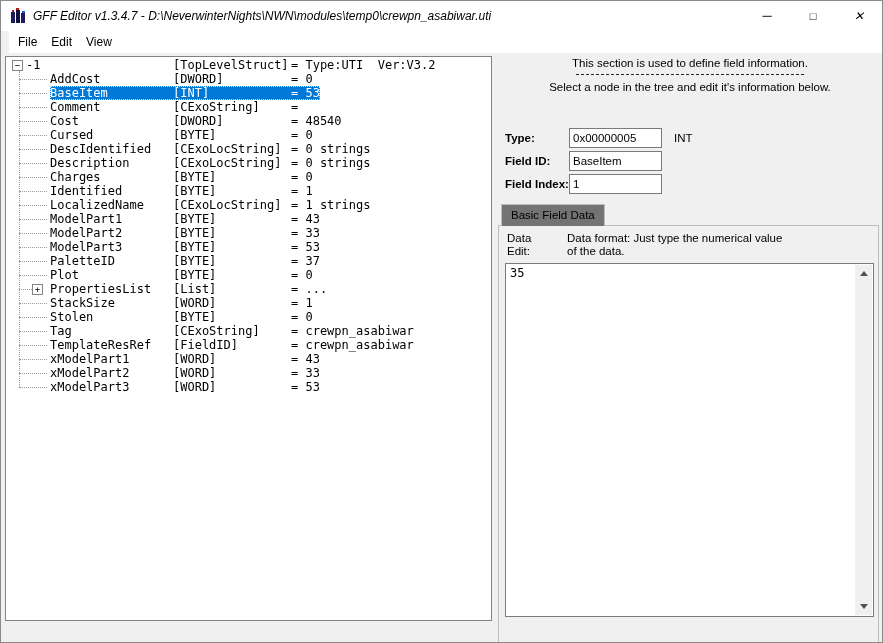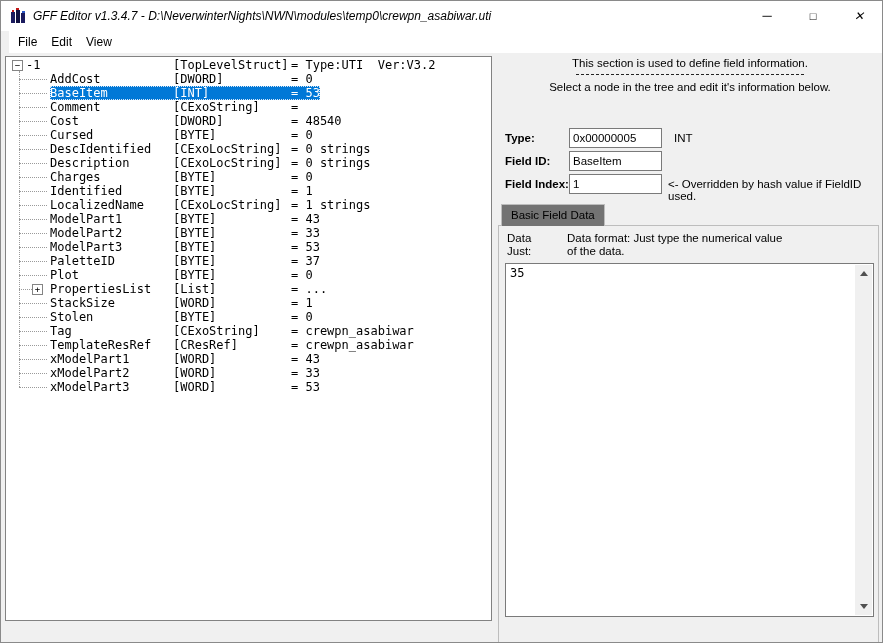--- a/index.html
+++ b/index.html
@@ -134,47 +134,46 @@
       <div class="trow"><span class="stub"></span><span class="rtext"><span class="c-name">LocalizedName</span><span class="c-type">[CExoLocString]</span><span class="c-val">= 1 strings</span></span></div>
       <div class="trow"><span class="stub"></span><span class="rtext"><span class="c-name">ModelPart1</span><span class="c-type">[BYTE]</span><span class="c-val">= 43</span></span></div>
       <div class="trow"><span class="stub"></span><span class="rtext"><span class="c-name">ModelPart2</span><span class="c-type">[BYTE]</span><span class="c-val">= 33</span></span></div>
       <div class="trow"><span class="stub"></span><span class="rtext"><span class="c-name">ModelPart3</span><span class="c-type">[BYTE]</span><span class="c-val">= 53</span></span></div>
       <div class="trow"><span class="stub"></span><span class="rtext"><span class="c-name">PaletteID</span><span class="c-type">[BYTE]</span><span class="c-val">= 37</span></span></div>
       <div class="trow"><span class="stub"></span><span class="rtext"><span class="c-name">Plot</span><span class="c-type">[BYTE]</span><span class="c-val">= 0</span></span></div>
       <div class="trow"><span class="stub short"></span><span class="expander at-child">+</span><span class="rtext"><span class="c-name">PropertiesList</span><span class="c-type">[List]</span><span class="c-val">= ...</span></span></div>
       <div class="trow"><span class="stub"></span><span class="rtext"><span class="c-name">StackSize</span><span class="c-type">[WORD]</span><span class="c-val">= 1</span></span></div>
       <div class="trow"><span class="stub"></span><span class="rtext"><span class="c-name">Stolen</span><span class="c-type">[BYTE]</span><span class="c-val">= 0</span></span></div>
       <div class="trow"><span class="stub"></span><span class="rtext"><span class="c-name">Tag</span><span class="c-type">[CExoString]</span><span class="c-val">= crewpn_asabiwar</span></span></div>
-      <div class="trow"><span class="stub"></span><span class="rtext"><span class="c-name">TemplateResRef</span><span class="c-type">[CResRef]</span><span class="c-val">= crewpn_asabiwar</span></span></div>
+      <div class="trow"><span class="stub"></span><span class="rtext"><span class="c-name">TemplateResRef</span><span class="c-type">[FieldID]</span><span class="c-val">= crewpn_asabiwar</span></span></div>
       <div class="trow"><span class="stub"></span><span class="rtext"><span class="c-name">xModelPart1</span><span class="c-type">[WORD]</span><span class="c-val">= 43</span></span></div>
       <div class="trow"><span class="stub"></span><span class="rtext"><span class="c-name">xModelPart2</span><span class="c-type">[WORD]</span><span class="c-val">= 33</span></span></div>
       <div class="trow"><span class="stub"></span><span class="rtext"><span class="c-name">xModelPart3</span><span class="c-type">[WORD]</span><span class="c-val">= 53</span></span></div>
     </div>
 </div>
 
 <div class="rightpanel">
   <div class="info-line" style="top:4px">This section is used to define field information.</div>
   <div class="dashes"></div>
   <div class="info-line" style="top:28px">Select a node in the tree and edit it's information below.</div>
 
   <span class="fld-label" style="top:79px">Type:</span>
   <input class="edit" style="top: 75px;" value="0x00000005">
   <span class="fld-side" style="top:79px; left:178px">INT</span>
 
   <span class="fld-label" style="top:102px">Field ID:</span>
   <input class="edit" style="top: 98px;" value="BaseItem">
 
   <span class="fld-label" style="top:125px">Field Index:</span>
   <input class="edit" style="top: 121px;" value="1">
-  <span class="fld-side" style="top:125px; left:172px">&lt;- Overridden by hash value if FieldID used.</span>
 
   <div class="tab">Basic Field Data</div>
   <div class="pane">
     <div class="pane-label" style="top:6px">Data</div>
-    <div class="pane-label" style="top:19px">Just:</div>
+    <div class="pane-label" style="top:19px">Edit:</div>
     <div class="hint">Data format: Just type the numerical value of the data.</div>
     <div class="value-edit">
       <div class="value-text">35</div>
       <div class="sb">
         <div class="sb-btn sb-up">
           <span class="tri-up"></span>
         </div>
         <div class="sb-btn sb-dn">
           <span class="tri-dn"></span>
         </div>

